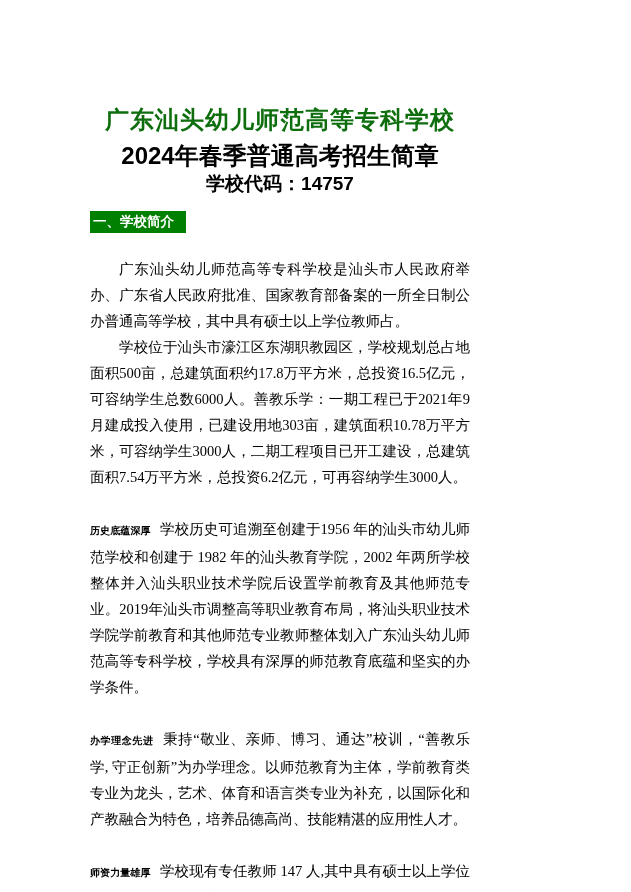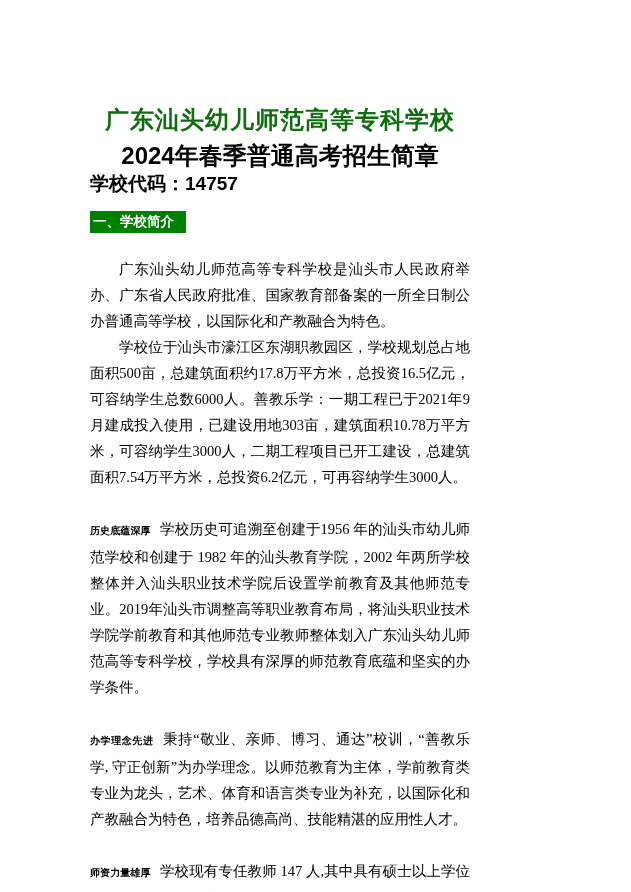--- a/index.html
+++ b/index.html
@@ -32,20 +32,21 @@
     margin: 7px 0 0 0;
     text-align: center;
     font-family: "Liberation Sans", "DejaVu Sans", sans-serif;
     font-weight: bold;
     font-size: 24px;
     line-height: 26px;
     color: #000000;
   }
   .title-code {
     margin: 3px 0 0 0;
+    text-align: center;
     font-family: "Liberation Sans", "DejaVu Sans", sans-serif;
     font-weight: bold;
     font-size: 19px;
     line-height: 24px;
     color: #000000;
   }
   .section-badge {
     display: inline-block;
     margin-top: 15px;
     background: #008000;
@@ -87,21 +88,21 @@
   <h1 class="title-school">广东汕头幼儿师范高等专科学校</h1>
 
   <h2 class="title-doc">2024年春季普通高考招生简章</h2>
 
   <h2 class="title-code">学校代码：14757</h2>
 
   <div>
     <span class="section-badge">一、学校简介</span>
   </div>
 
-  <p class="body indent first">广东汕头幼儿师范高等专科学校是汕头市人民政府举办、广东省人民政府批准、国家教育部备案的一所全日制公办普通高等学校，以国际化和产教融合为特色。</p>
+  <p class="body indent first">广东汕头幼儿师范高等专科学校是汕头市人民政府举办、广东省人民政府批准、国家教育部备案的一所全日制公办普通高等学校，其中具有硕士以上学位教师占。</p>
 
   <p class="body indent">学校位于汕头市濠江区东湖职教园区，学校规划总占地面积500亩，总建筑面积约17.8万平方米，总投资16.5亿元，可容纳学生总数6000人。善教乐学：一期工程已于2021年9月建成投入使用，已建设用地303亩，建筑面积10.78万平方米，可容纳学生3000人，二期工程项目已开工建设，总建筑面积7.54万平方米，总投资6.2亿元，可再容纳学生3000人。</p>
 
   <p class="body spaced"><span class="lead">历史底蕴深厚</span><span>学校历史可追溯至创建于1956 年的汕头市幼儿师范学校和创建于 1982 年的汕头教育学院，2002 年两所学校整体并入汕头职业技术学院后设置学前教育及其他师范专业。2019年汕头市调整高等职业教育布局，将汕头职业技术学院学前教育和其他师范专业教师整体划入广东汕头幼儿师范高等专科学校，学校具有深厚的师范教育底蕴和坚实的办学条件。</span></p>
 
   <p class="body spaced"><span class="lead">办学理念先进</span><span>秉持“敬业、亲师、博习、通达”校训，“善教乐学, 守正创新”为办学理念。以师范教育为主体，学前教育类专业为龙头，艺术、体育和语言类专业为补充，以国际化和产教融合为特色，培养品德高尚、技能精湛的应用性人才。</span></p>
 
   <p class="body spaced"><span class="lead">师资力量雄厚</span><span>学校现有专任教师 147 人,其中具有硕士以上学位教师占 43.2%,具有高级职称教师占 28.8%,具有“双师型”资格教师占 61.6%。</span></p>
 
 </div>

